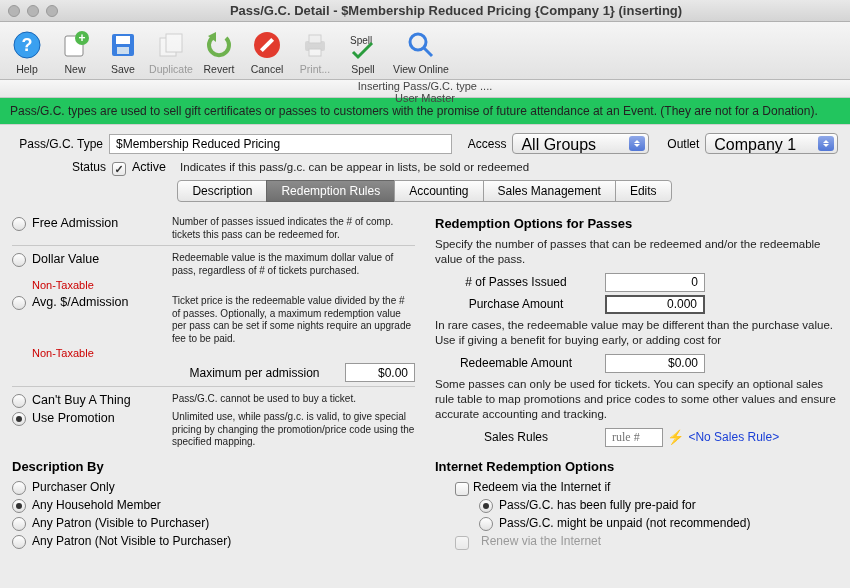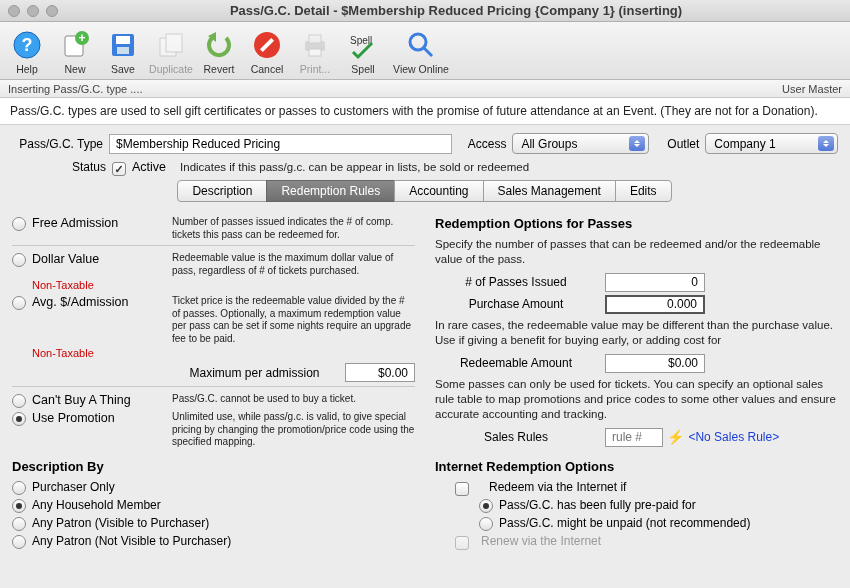--- a/index.html
+++ b/index.html
@@ -41,48 +41,48 @@
   .statusline {
     height: 18px;
     background: linear-gradient(#f7f7f7, #e9e9e9);
     border-bottom: 1px solid #c8c8c8;
     display: flex;
     justify-content: space-between;
     align-items: center;
     padding: 0 8px;
     font-size: 11px;
     color: #444;
+    flex-direction: column;
   }
 
   .infobar {
     padding: 6px 10px;
     font-size: 12px;
     color: #222;
     border-bottom: 1px solid #d0d0d0;
-    background: #ffffff;
+    background: #22c55e;
   }
 
   .form-top {
     padding: 8px 12px 4px 12px;
   }
   .row { display: flex; align-items: center; margin-bottom: 6px; }
   .label-r { text-align: right; padding-right: 6px; }
   .txt-input {
     background: #fff; border: 1px solid #aaa; height: 20px; padding: 2px 6px; font-size: 12px;
   }
   .select-box {
     position: relative;
     background: linear-gradient(#fdfdfd,#e6e6e6);
     border: 1px solid #9a9a9a;
     border-radius: 4px;
     height: 21px;
     padding: 2px 22px 2px 8px;
-    font-size: 12px;
+    font-size: 16px;
     display: inline-flex;
-    align-items: center;
     box-shadow: 0 1px 0 rgba(255,255,255,0.6) inset;
   }
   .select-caret {
     position: absolute; right: 3px; top: 2px; width: 16px; height: 15px;
     background: linear-gradient(#8fa8e8,#5277d6);
     border-radius: 3px;
     display: flex; flex-direction: column; align-items: center; justify-content: center;
   }
   .caret-up { width:0;height:0;border-left:3px solid transparent;border-right:3px solid transparent;border-bottom:3px solid #fff; margin-bottom:1px;}
   .caret-down{ width:0;height:0;border-left:3px solid transparent;border-right:3px solid transparent;border-top:3px solid #fff;}
@@ -360,30 +360,30 @@
 
     <div class="field-line">
       <div class="field-label" style="width:170px">Redeemable Amount</div>
       <input class="small-input" style="width: 100px;" value="$0.00">
     </div>
 
     <div class="desc-text" style="margin-top:4px">Some passes can only be used for tickets.  You can specify an optional sales rule table to map promotions and price codes to some other values and ensure accurate accounting and tracking.</div>
 
     <div class="field-line">
       <div class="field-label" style="width:170px">Sales Rules</div>
-      <input class="small-input" style="width: 58px; text-align: left; color: rgb(136, 136, 136);" placeholder="rule #">
+      <input class="small-input" style="width: 58px; text-align: left; color: rgb(136, 136, 136); font-family: Liberation Serif, serif;" placeholder="rule #">
       <span class="bolt">⚡</span>
       <span class="link">&lt;No Sales Rule&gt;</span>
     </div>
 
     <div class="section-title" style="margin-top:12px">Internet Redemption Options</div>
 
     <div class="opt-row" style="margin-left:20px">
       <span class="checkbox"></span>
-      <span style="margin-left:20px">Redeem via the Internet if</span>
+      <span style="margin-left:4px">Redeem via the Internet if</span>
     </div>
     <div class="opt-row" style="margin-left:44px">
       <span class="radio selected"></span>
       <span>Pass/G.C. has been fully pre-paid for</span>
     </div>
     <div class="opt-row" style="margin-left:44px">
       <span class="radio"></span>
       <span>Pass/G.C. might be unpaid (not recommended)</span>
     </div>
     <div class="opt-row disabled-text" style="margin-left:20px">

